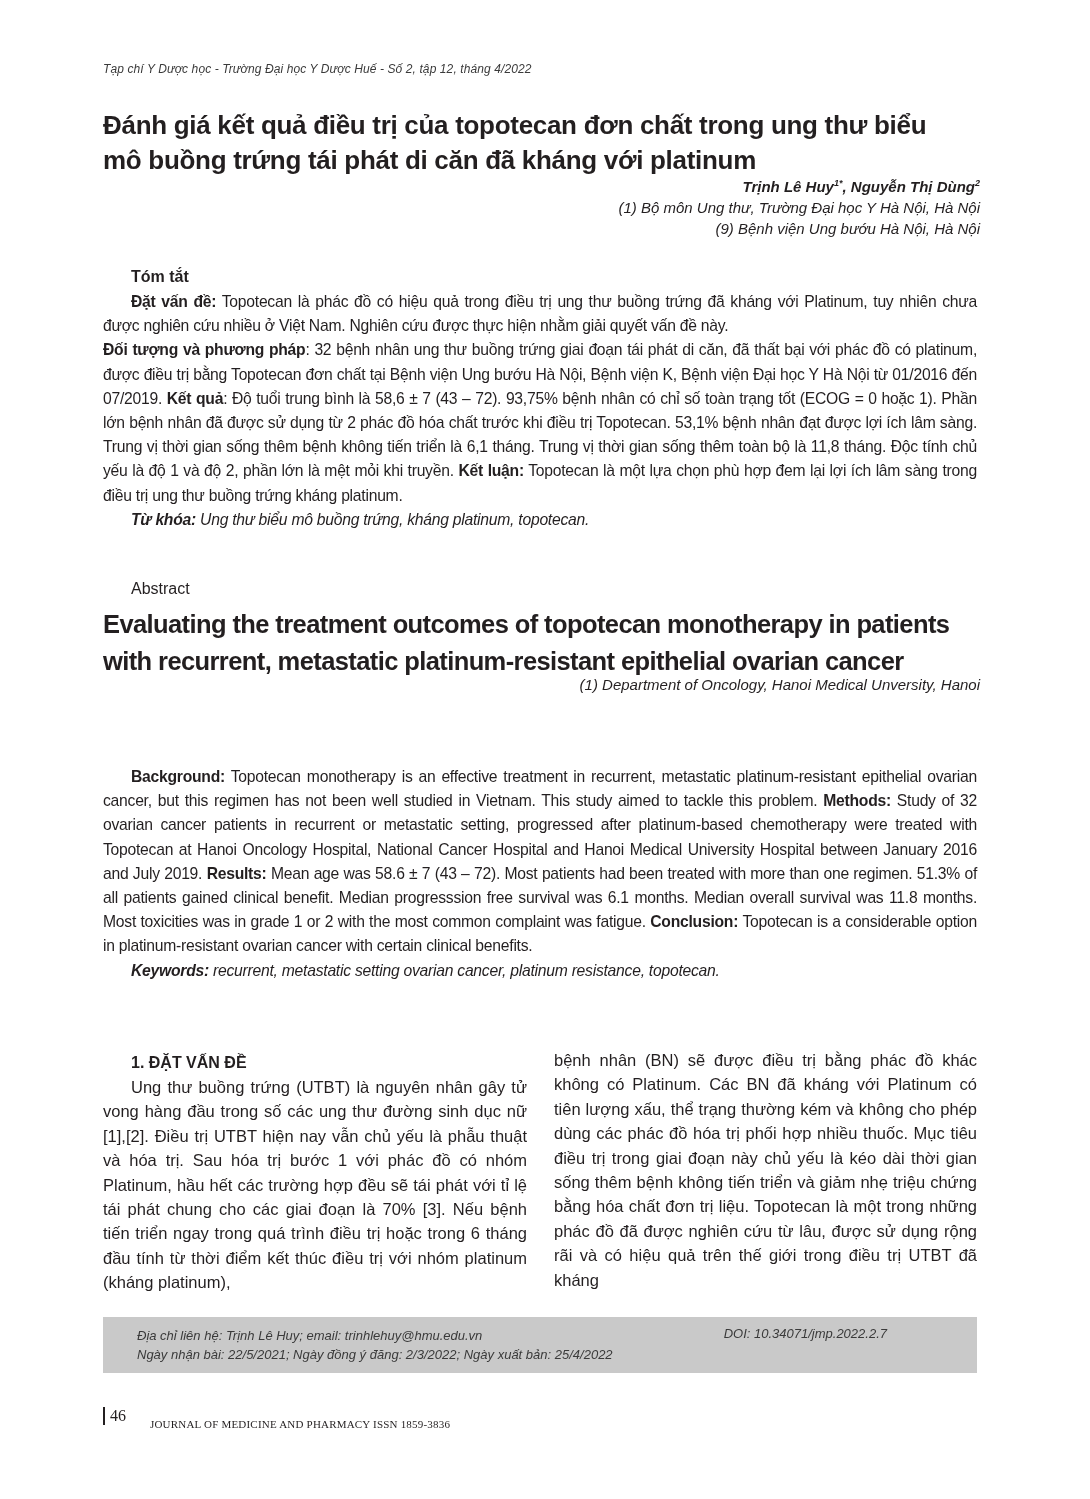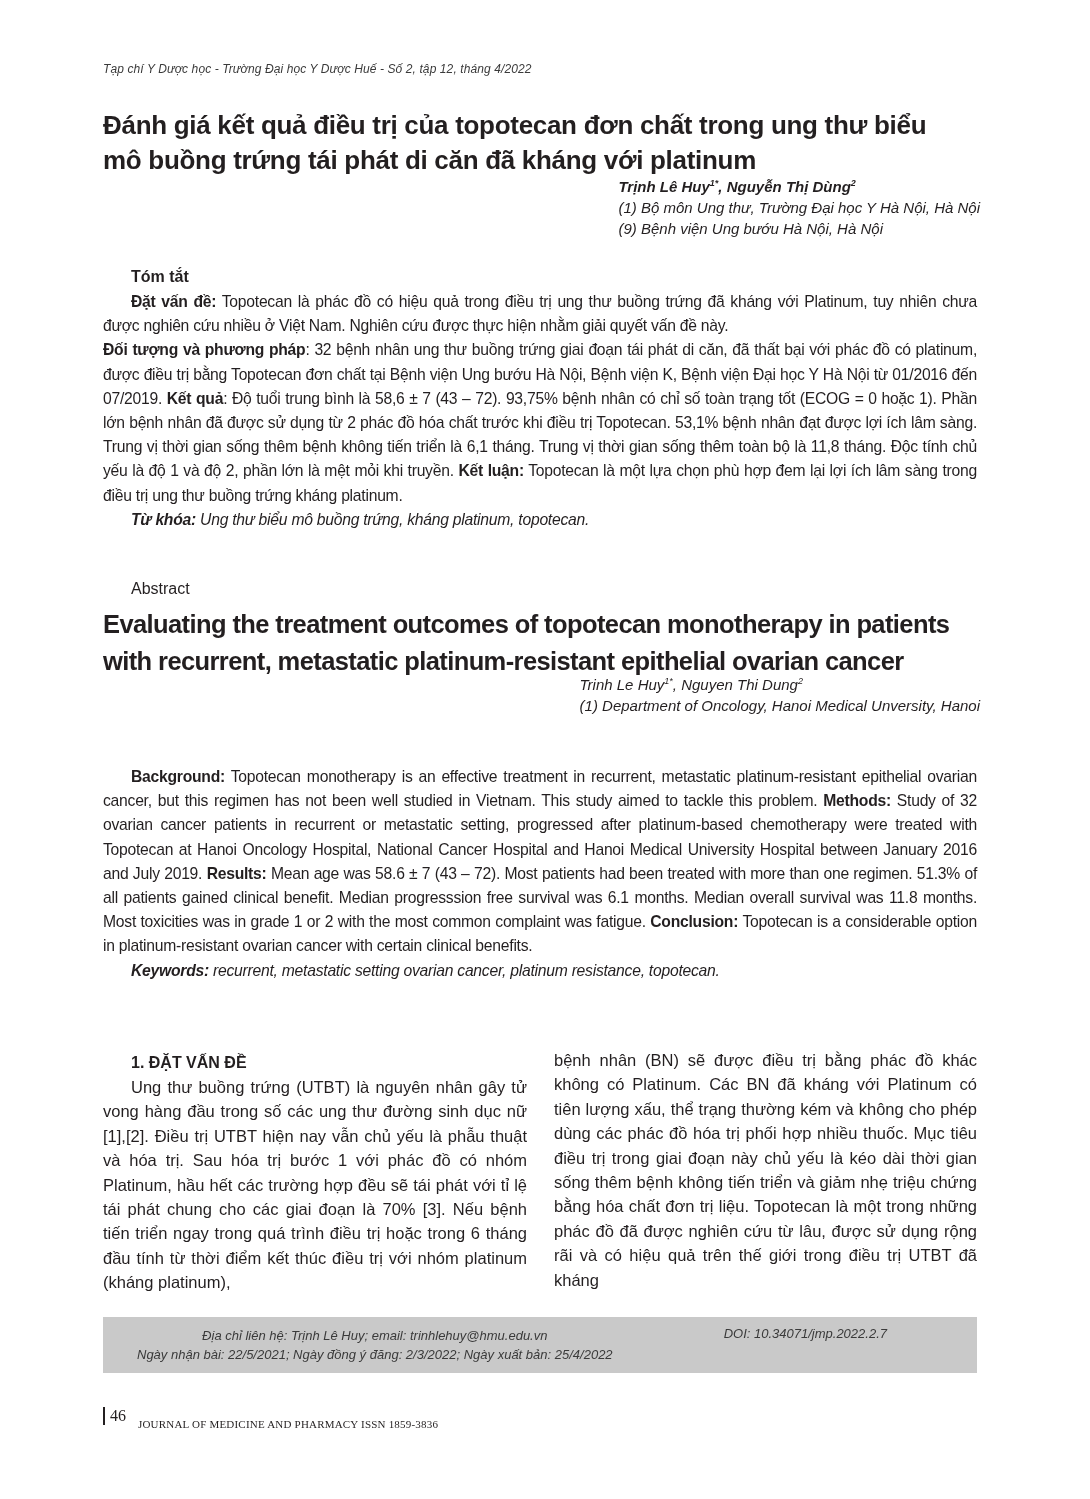--- a/index.html
+++ b/index.html
@@ -1,20 +1,20 @@
 <!DOCTYPE html>
 <html><head>
 <meta charset="utf-8">
 <style>
   html, body { margin: 0; padding: 0; background: #ffffff; }
   body { width: 1090px; height: 1499px; position: relative; overflow: hidden; color: #231f20; font-family: "Liberation Sans", sans-serif; }
   .abs { position: absolute; }
   .journal-header { left: 103px; top: 62px; font-size: 12px; font-style: italic; color: #3a3a3a; letter-spacing: 0.1px; }
   .title-vi { left: 103px; top: 108px; width: 880px; font-size: 26px; font-weight: bold; line-height: 35px; color: #231f20; letter-spacing: -0.3px; }
-  .authors-block { right: 110px; font-style: italic; font-size: 15px; line-height: 21px; color: #231f20; }
+  .authors-block { right: 110px; text-align: right; font-style: italic; font-size: 15px; line-height: 21px; color: #231f20; }
   .authors-vi { top: 176px; }
   .authors-vi .names { font-weight: bold; }
   .authors-en { top: 674px; }
   sup { font-size: 9px; line-height: 0; }
   .section-label { left: 131px; font-size: 16px; font-weight: bold; color: #231f20; }
   .abstract-vi-label { top: 268px; }
   .abstract-en-label { top: 580px; font-weight: normal; font-size: 16px; }
   .para { left: 103px; width: 874px; font-size: 15.7px; line-height: 24.2px; text-align: justify; color: #231f20; letter-spacing: -0.25px; }
   .para p { margin: 0; text-indent: 28px; }
   .para b { font-weight: bold; }
@@ -22,25 +22,25 @@
   .title-en { left: 103px; top: 606px; width: 890px; font-size: 25.5px; font-weight: bold; line-height: 37px; color: #231f20; letter-spacing: -0.6px; }
   .abstract-en { top: 765px; }
   .kw i { font-style: italic; }
   .col { font-size: 16.5px; line-height: 24.4px; text-align: justify; color: #231f20; }
   .col p { margin: 0; }
   .col-left { left: 103px; top: 1052px; width: 424px; }
   .col-left h2 { margin: 0 0 1px 28px; font-size: 16px; font-weight: bold; line-height: 22px; }
   .col-left p { text-indent: 28px; }
   .col-right { left: 554px; top: 1048px; width: 423px; }
   .footer-box { left: 103px; top: 1317px; width: 874px; height: 56px; background: #c9c9c9; }
-  .footer-box .contact { position: absolute; left: 34px; top: 9px; font-size: 13px; font-style: italic; line-height: 19px; color: #3a3a3a; text-align: center; }
+  .footer-box .contact { position: absolute; left: 34px; top: 9px; font-size: 13px; font-style: italic; line-height: 19px; color: #3a3a3a; }
   .footer-box .doi { position: absolute; right: 90px; top: 9px; font-size: 13px; font-style: italic; color: #3a3a3a; }
   .page-footer { left: 103px; top: 1401px; font-family: "Liberation Serif", serif; color: #231f20; display: flex; align-items: center; }
   .page-footer .bar { width: 2px; height: 18px; background: #231f20; margin-right: 5px; }
-  .page-footer .num { font-size: 16px; margin-right: 12px; }
+  .page-footer .num { font-size: 16px; margin-right: 24px; }
   .page-footer .jname { font-size: 11px; letter-spacing: 0.2px; margin-top: 17px; }
 </style>
 </head>
 <body>
 
 <div class="abs journal-header">Tạp chí Y Dược học - Trường Đại học Y Dược Huế - Số 2, tập 12, tháng 4/2022</div>
 
 <div class="abs title-vi">
   <div>Đánh giá kết quả điều trị của topotecan đơn chất trong ung thư biểu</div>
   <div>mô buồng trứng tái phát di căn đã kháng với platinum</div>
@@ -62,23 +62,20 @@
 </div>
 
 <div class="abs section-label abstract-en-label">Abstract</div>
 
 <div class="abs title-en">
   <div>Evaluating the treatment outcomes of topotecan monotherapy in patients</div>
   <div>with recurrent, metastatic platinum-resistant epithelial ovarian cancer</div>
 </div>
 
 <div class="abs authors-block authors-en">
-  <div>
-    <span>Trinh Le Huy</span><sup>1*</sup><span>, </span><span>Nguyen Thi Dung</span><sup>2</sup>
-  </div>
   <div>(1) Department of Oncology, Hanoi Medical Unversity, Hanoi</div>
 </div>
 
 <div class="abs para abstract-en">
   <p><b>Background:</b><span> Topotecan monotherapy is an effective treatment in recurrent, metastatic platinum-resistant epithelial ovarian cancer, but this regimen has not been well studied in Vietnam. This study aimed to tackle this problem. </span><b>Methods:</b><span> Study of 32 ovarian cancer patients in recurrent or metastatic setting, progressed after platinum-based chemotherapy were treated with Topotecan at Hanoi Oncology Hospital, National Cancer Hospital and Hanoi Medical University Hospital between January 2016 and July 2019. </span><b>Results:</b><span> Mean age was 58.6 ± 7 (43 – 72). Most patients had been treated with more than one regimen. 51.3% of all patients gained clinical benefit. Median progresssion free survival was 6.1 months. Median overall survival was 11.8 months. Most toxicities was in grade 1 or 2 with the most common complaint was fatigue. </span><b>Conclusion:</b><span> Topotecan is a considerable option in platinum-resistant ovarian cancer with certain clinical benefits.</span></p>
   <p class="kw"><b><i>Keywords:</i></b><i> recurrent, metastatic setting ovarian cancer, platinum resistance, topotecan.</i></p>
 </div>
 
 <div class="abs col col-left">
   <h2>1. ĐẶT VẤN ĐỀ</h2>

